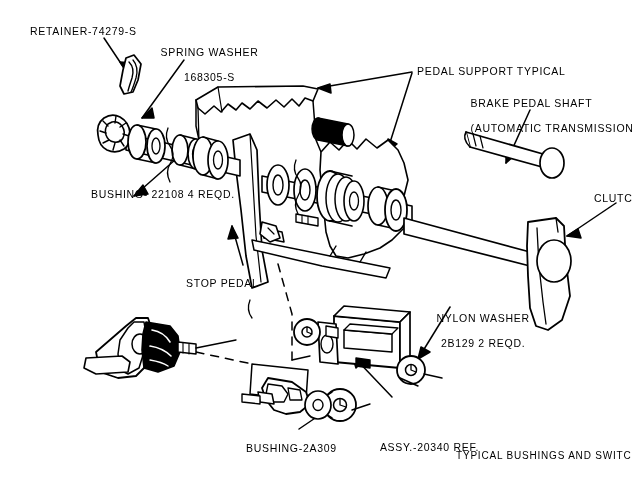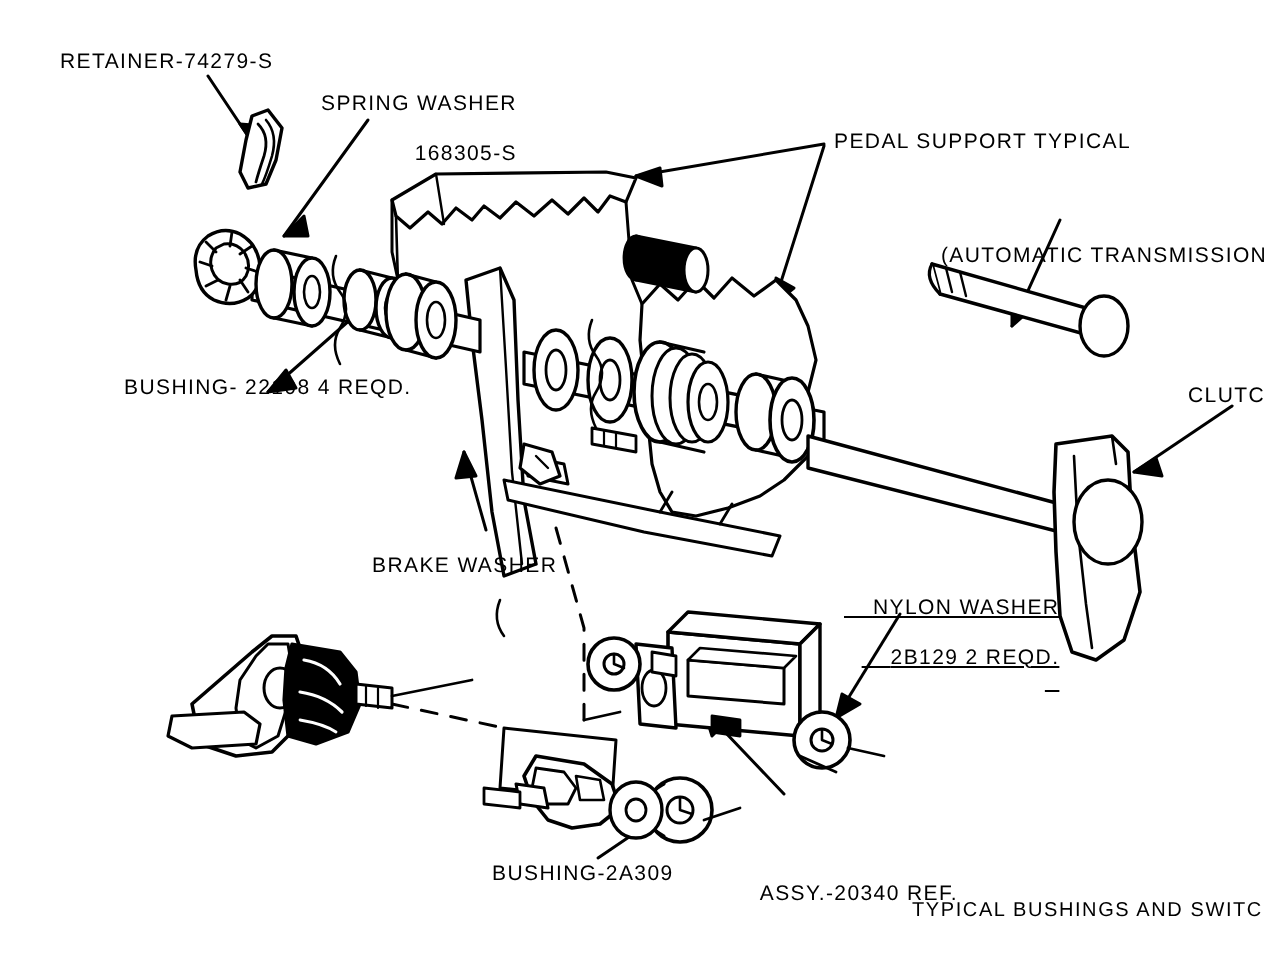--- a/index.html
+++ b/index.html
@@ -26,40 +26,40 @@
   .callout {
     position: absolute;
     color: #000000;
     font-family: "Liberation Sans", sans-serif;
     font-size: 10.5px;
     letter-spacing: 0.7px;
     line-height: 12.5px;
     white-space: pre;
     -webkit-font-smoothing: none;
   }
-  .callout.ctr { text-align: right; }
+  .callout.ctr { text-align: center; }
   .caption {
     position: absolute;
     color: #000000;
     font-family: "Liberation Sans", sans-serif;
     font-size: 10px;
     letter-spacing: 0.8px;
     white-space: pre;
   }
   
   #lbl-retainer      { left: 30px;  top: 25px; }
   #lbl-spring        { left: 146px; top: 33px; }
   #lbl-bracket       { left: 417px; top: 65px; }
   #lbl-shaft         { left: 456px; top: 84px; }
-  #lbl-bushing1      { left: 38px;  top: 188px; padding-left: 24px; }
+  #lbl-bushing1      { left: 67px;  top: 188px; padding-left: 24px; }
   #lbl-brakepedal    { left: 186px; top: 277px; }
   #lbl-clutch        { left: 594px; top: 192px; }
-  #lbl-nylon         { left: 422px; top: 285px; text-decoration: underline; }
+  #lbl-nylon         { left: 422px; top: 299px; }
   #lbl-stoplight     { left: 366px; top: 403px; }
-  #lbl-bushing2      { left: 218px; top: 431px; padding-left: 28px; }
+  #lbl-bushing2      { left: 218px; top: 442px; padding-left: 28px; }
   #lbl-caption       { left: 456px; top: 450px; }
 </style>
 </head>
 <body>
 
 <div id="page">
 
   <svg id="artwork" viewBox="0 0 632 479">
     <g fill="none" stroke="#000" stroke-width="1.6" stroke-linecap="round" stroke-linejoin="round">
 
@@ -362,27 +362,27 @@
   <div class="callout" id="lbl-retainer">RETAINER-74279-S</div>
 
   <div class="callout ctr" id="lbl-spring">
     <span>SPRING WASHER</span><br>
     <span>168305-S</span>
   </div>
 
   <div class="callout" id="lbl-bracket">PEDAL SUPPORT TYPICAL</div>
 
   <div class="callout" id="lbl-shaft">
-    <br>
+    <span>BRAKE PEDAL SHAFT</span><br>
     <span>(AUTOMATIC TRANSMISSION)-2478</span>
   </div>
 
   <div class="callout" id="lbl-bushing1">BUSHING- 22108 4 REQD.</div>
 
-  <div class="callout" id="lbl-brakepedal">BRAKE WASHER</div>
+  <div class="callout" id="lbl-brakepedal">STOP PEDAL</div>
 
   <div class="callout" id="lbl-clutch">CLUTCH</div>
 
   <div class="callout ctr" id="lbl-nylon">
     <span>NYLON WASHER</span><br>
     <span>2B129 2 REQD.</span>
   </div>
 
   <div class="callout ctr" id="lbl-stoplight">
     <br>

